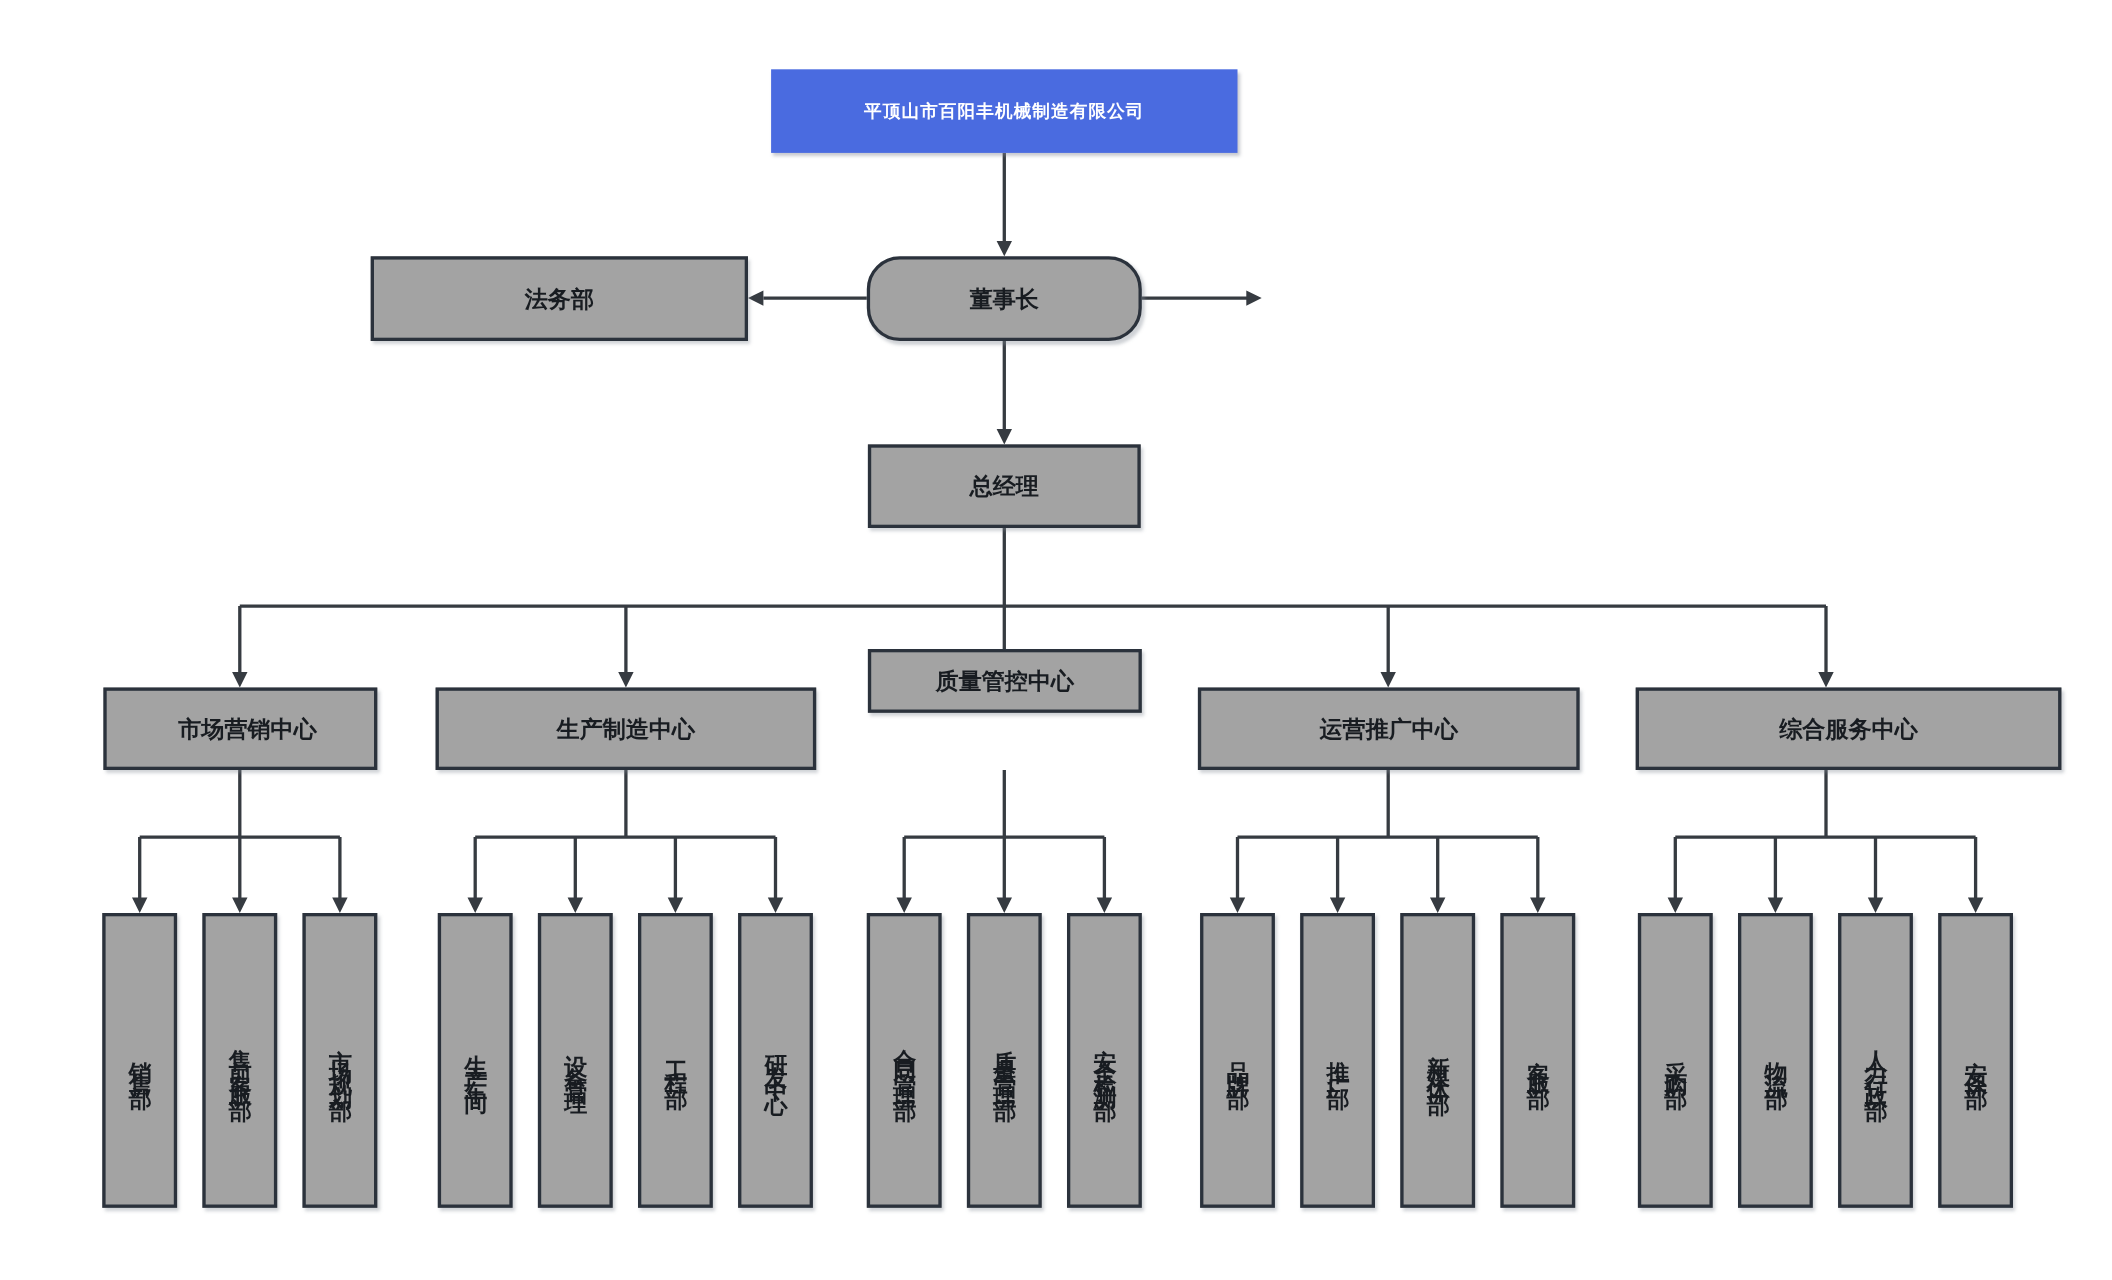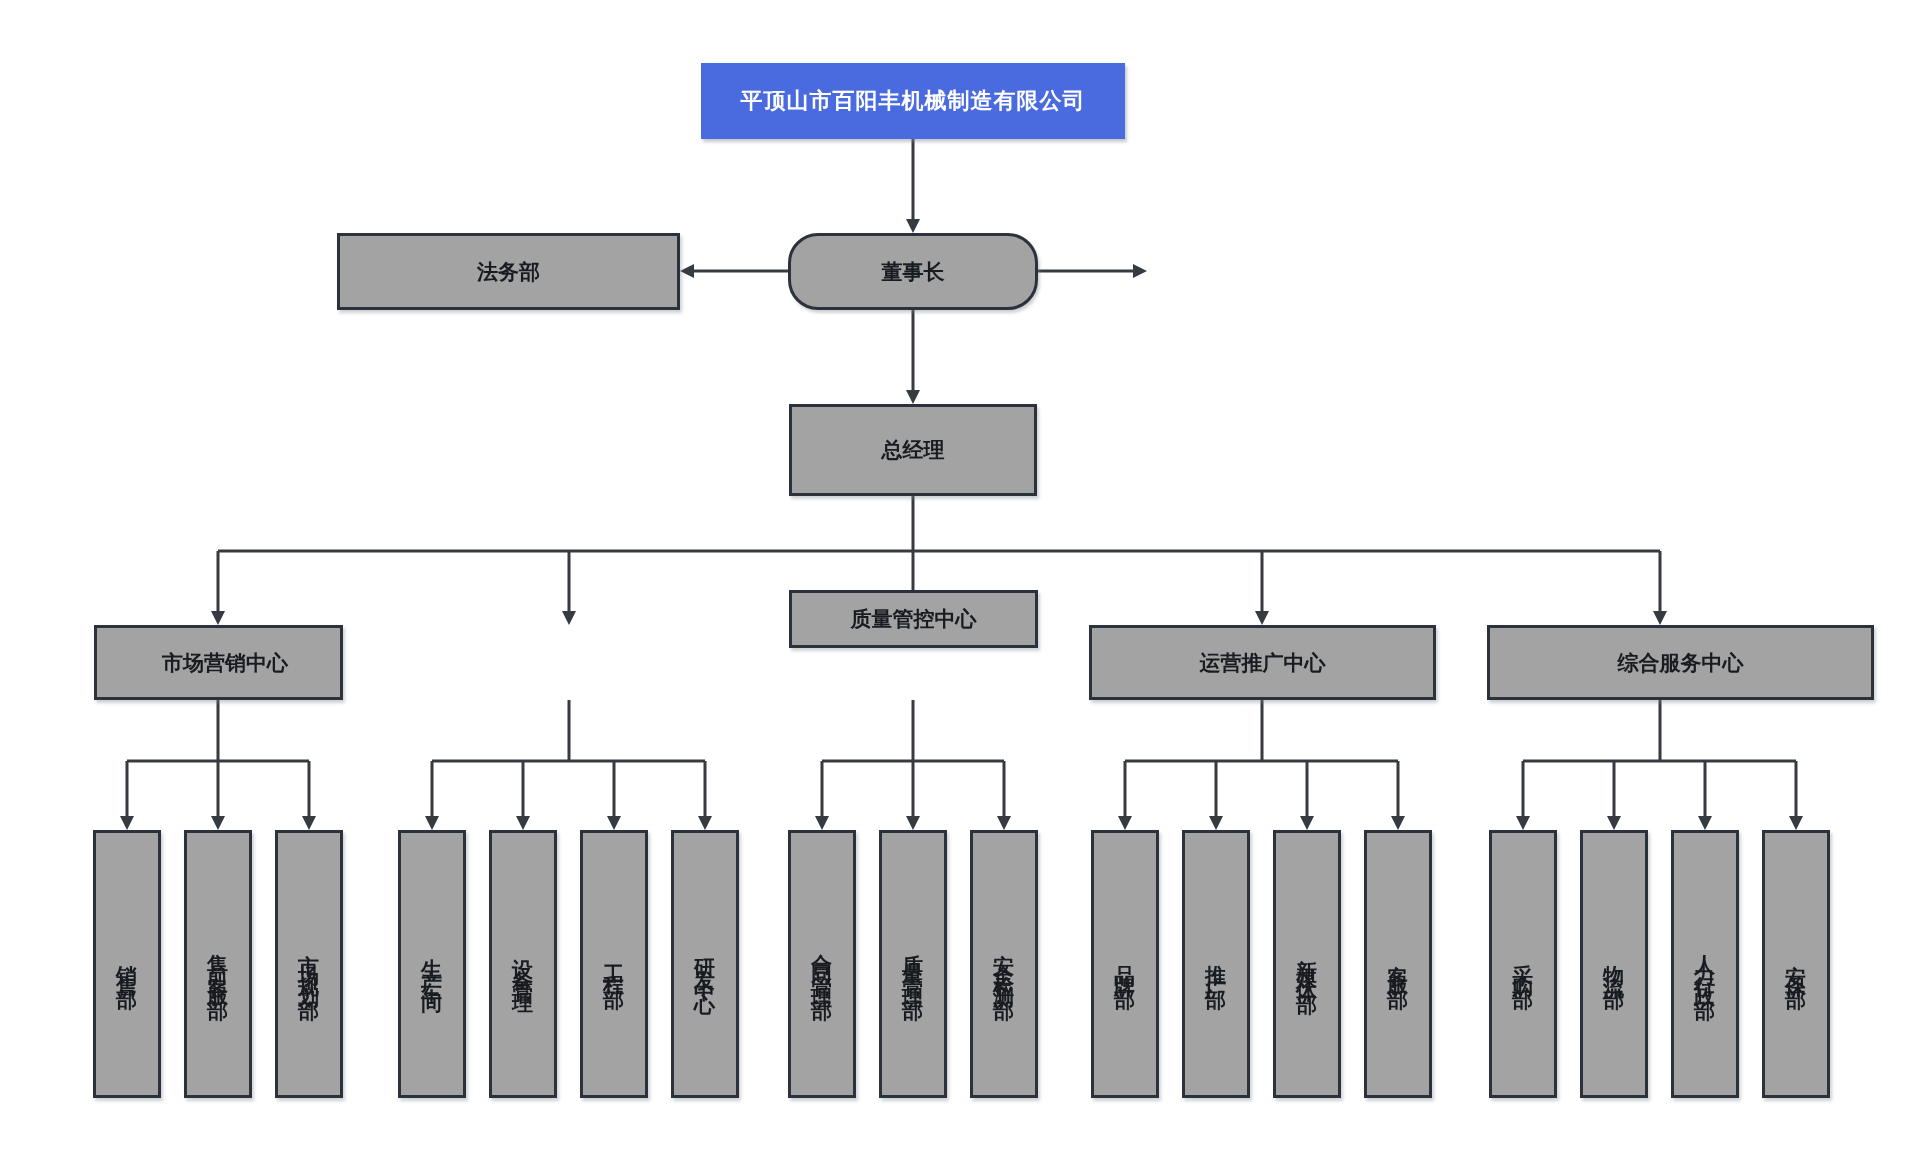--- a/index.html
+++ b/index.html
@@ -12,21 +12,21 @@
   svg.wires { position: absolute; left: 0; top: 0; z-index: 1; }
   .node {
     position: absolute; box-sizing: border-box; z-index: 2;
     border: 3px solid #2b323c; background: #a3a3a3;
     display: flex; align-items: center; justify-content: center;
     font-weight: bold; font-size: 21px; color: #181c21;
     box-shadow: 2px 3px 3px rgba(130,136,148,0.38);
   }
   .node.root {
     background: #4a6be0; border: none; color: #ffffff;
-    font-size: 22px; letter-spacing: 1px;
+    font-size: 16px; letter-spacing: 1px;
     box-shadow: 2px 3px 3px rgba(130,136,148,0.45);
   }
   .node.leaf .vtext {
     writing-mode: vertical-rl; text-orientation: upright;
     letter-spacing: 11px; line-height: 1; font-size: 21px;
   }
 </style>
 </head>
 <body>
 
@@ -51,23 +51,24 @@
              M822 830L815 816L829 816Z  M913 830L906 816L920 816Z  M1004 830L997 816L1011 816Z
              M1125 830L1118 816L1132 816Z  M1216 830L1209 816L1223 816Z  M1307 830L1300 816L1314 816Z  M1398 830L1391 816L1405 816Z
              M1523 830L1516 816L1530 816Z  M1614 830L1607 816L1621 816Z  M1705 830L1698 816L1712 816Z  M1796 830L1789 816L1803 816Z"></path>
   </svg>
 
   <div class="node root" style="left:701px; top:63px; width:424px; height:76px;">平顶山市百阳丰机械制造有限公司</div>
 
   <div class="node" style="left:337px; top:233px; width:343px; height:77px;">法务部</div>
   <div class="node" style="left:788px; top:233px; width:250px; height:77px;border-radius:30px;">董事长</div>
 
-  <div class="node" style="left:789px; top:404px; width:248px; height:92px;">总经理</div>
+  <div class="node" style="left:789px; top:404px; width:248px; height:76px;">总经理</div>
 
   <div class="node" style="left:94px;  top:625px; width:249px; height:75px;padding-left:13px;">市场营销中心</div>
+  <div class="node" style="left:396px; top:625px; width:346px; height:75px;">生产制造中心</div>
   <div class="node" style="left:789px; top:590px; width:249px; height:58px;">质量管控中心</div>
   <div class="node" style="left:1089px; top:625px; width:347px; height:75px;">运营推广中心</div>
   <div class="node" style="left:1487px; top:625px; width:387px; height:75px;">综合服务中心</div>
 
   <div class="node leaf" style="left:93px; top:830px; width:68px; height:268px;">
     <span class="vtext">销售部</span>
     </div>
   <div class="node leaf" style="left:184px; top:830px; width:68px; height:268px;">
     <span class="vtext">售前客服部</span>
     </div>

